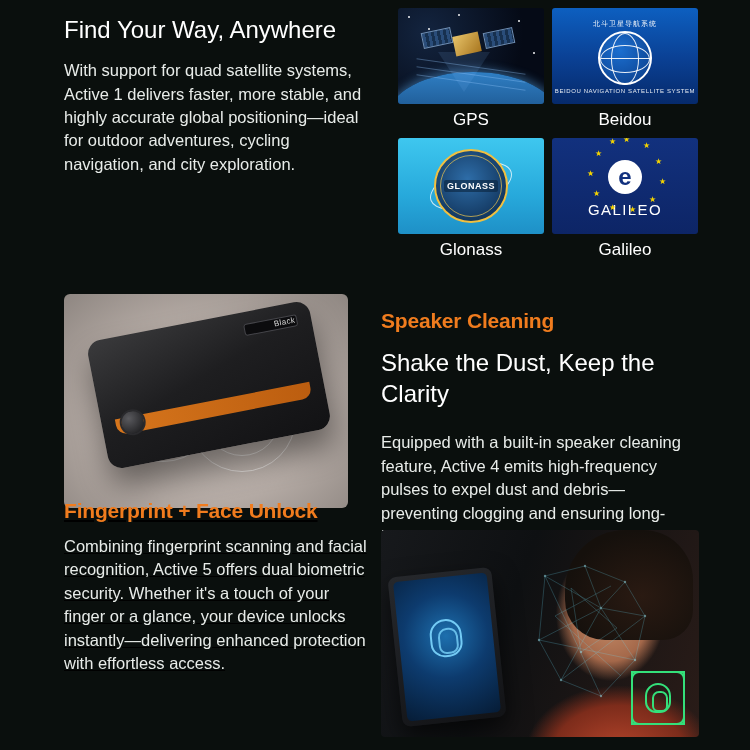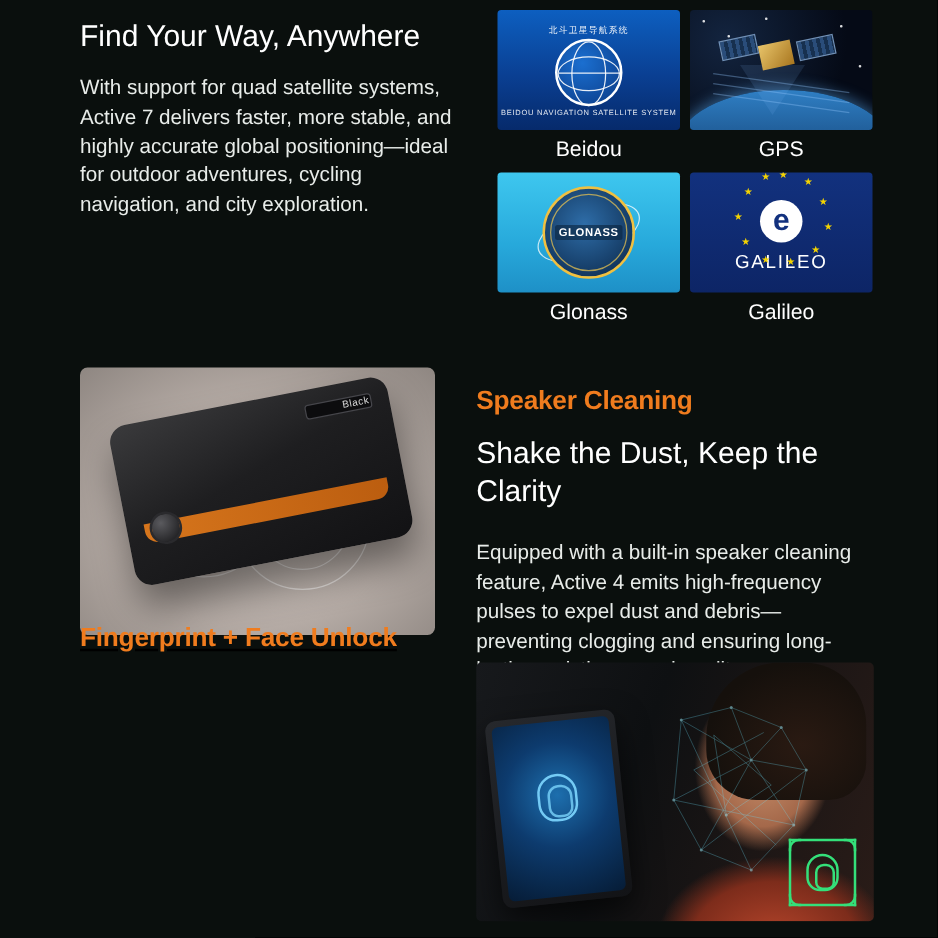--- a/index.html
+++ b/index.html
@@ -328,55 +328,55 @@
     position: absolute; width: 10px; height: 10px; border: 2px solid #34e07a;
   }
 </style>
 </head>
 <body>
 
 <div class="page">
 
   <div class="sec-gps-text">
     <div class="subhead">Find Your Way, Anywhere</div>
-    <div class="body">With support for quad satellite systems, Active 7 delivers faster, more stable, and highly accurate global positioning—ideal for outdoor adventures, cycling navigation, and city exploration.</div>
+    <div class="body">With support for quad satellite systems, Active 1 delivers faster, more stable, and highly accurate global positioning—ideal for outdoor adventures, cycling navigation, and city exploration.</div>
   </div>
 
   <div class="sat-grid">
     <div class="sat-row">
-
-      <div class="sat-cell">
-        <div class="sat-img tile-beidou">
-          <div class="bd-top">北斗卫星导航系统</div>
-          <div class="bd-globe">
-            <div class="bd-eq"></div>
-          </div>
-          <div class="bd-bottom">BEIDOU NAVIGATION SATELLITE SYSTEM</div>
-        </div>
-        <div class="caption sat-cap">Beidou</div>
-      </div>
 
       <div class="sat-cell">
         <div class="sat-img tile-gps">
           <span class="star" style="left:10px;top:8px"></span>
           <span class="star" style="left:30px;top:20px"></span>
           <span class="star" style="left:120px;top:12px"></span>
           <span class="star" style="left:100px;top:30px"></span>
           <span class="star" style="left:60px;top:6px"></span>
           <span class="star" style="left:135px;top:44px"></span>
           <div class="earth"></div>
           <div class="beam"></div>
           <div class="grid-line" style="left:18px;top:58px;width:110px;transform:rotate(8deg)"></div>
           <div class="grid-line" style="left:18px;top:66px;width:110px;transform:rotate(8deg)"></div>
           <div class="grid-line" style="left:18px;top:74px;width:110px;transform:rotate(8deg)"></div>
           <div class="panel l"></div>
           <div class="panel r"></div>
           <div class="sat-body"></div>
         </div>
         <div class="caption sat-cap">GPS</div>
+      </div>
+
+      <div class="sat-cell">
+        <div class="sat-img tile-beidou">
+          <div class="bd-top">北斗卫星导航系统</div>
+          <div class="bd-globe">
+            <div class="bd-eq"></div>
+          </div>
+          <div class="bd-bottom">BEIDOU NAVIGATION SATELLITE SYSTEM</div>
+        </div>
+        <div class="caption sat-cap">Beidou</div>
       </div>
 
     </div>
 
     <div class="sat-row">
 
       <div class="sat-cell">
         <div class="sat-img tile-glonass">
           <div class="gl-arc"></div>
           <div class="gl-badge">
@@ -425,20 +425,21 @@
   </div>
 
   <div class="sec-speaker-text">
     <div class="heading">Speaker Cleaning</div>
     <div class="subhead">Shake the Dust, Keep the Clarity</div>
     <div class="body">Equipped with a built-in speaker cleaning feature, Active 4 emits high-frequency pulses to expel dust and debris—preventing clogging and ensuring long-lasting, pristine sound quality.</div>
   </div>
 
   <div class="sec-fp-text">
     <div class="heading">Fingerprint + Face Unlock</div>
+    <div class="body">Combining fingerprint scanning and facial recognition, Active 5 offers dual biometric security. Whether it's a touch of your finger or a glance, your device unlocks instantly—delivering enhanced protection with effortless access.</div>
   </div>
 
   <div class="fp-img">
     <div class="face"></div>
     <div class="hair"></div>
     <svg class="mesh" viewBox="0 0 140 150" preserveAspectRatio="none">
       <g stroke="#6fe3ff" stroke-width="0.5" fill="none" opacity="0.8">
         <path d="M20,20 L60,10 L100,26 L120,60 L110,104 L76,140 L36,124 L14,84 Z"></path>
         <path d="M20,20 L76,52 L120,60"></path>
         <path d="M60,10 L76,52 L36,124"></path>

